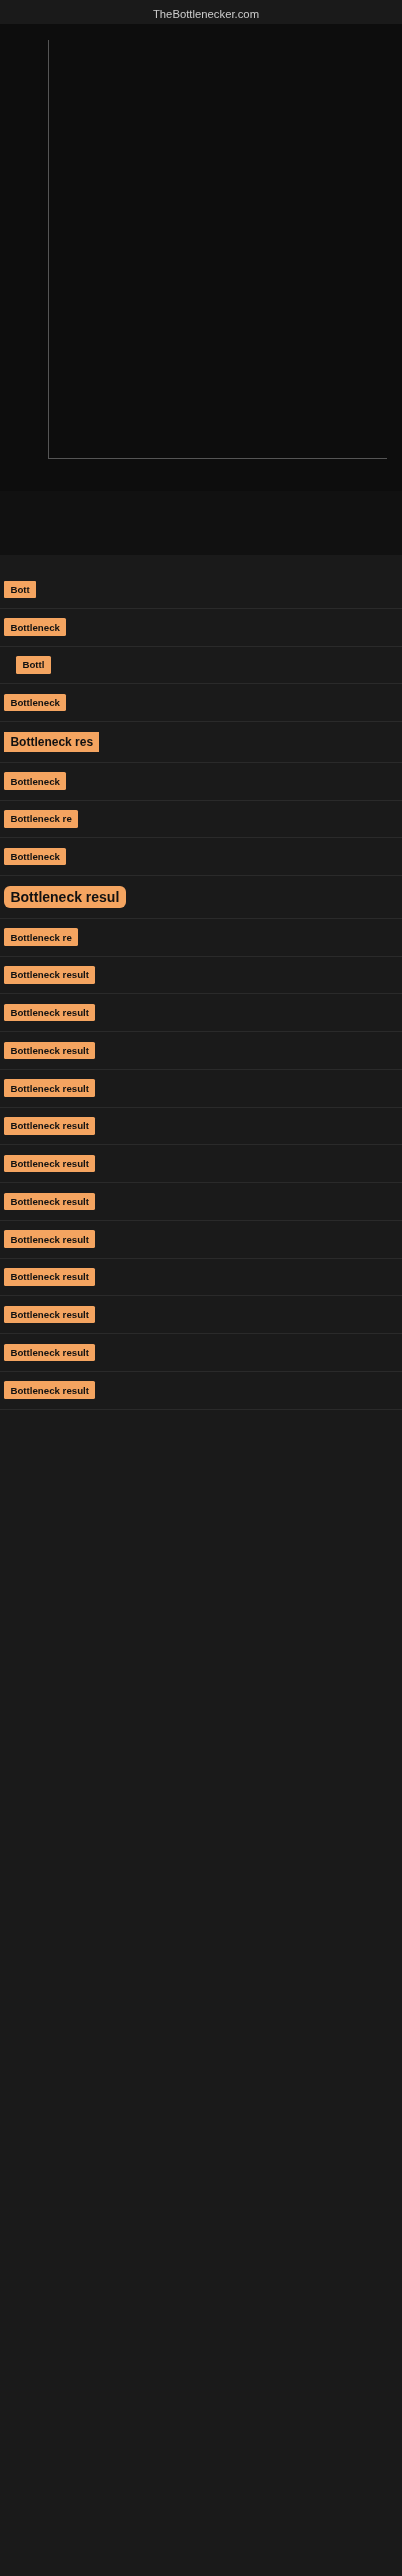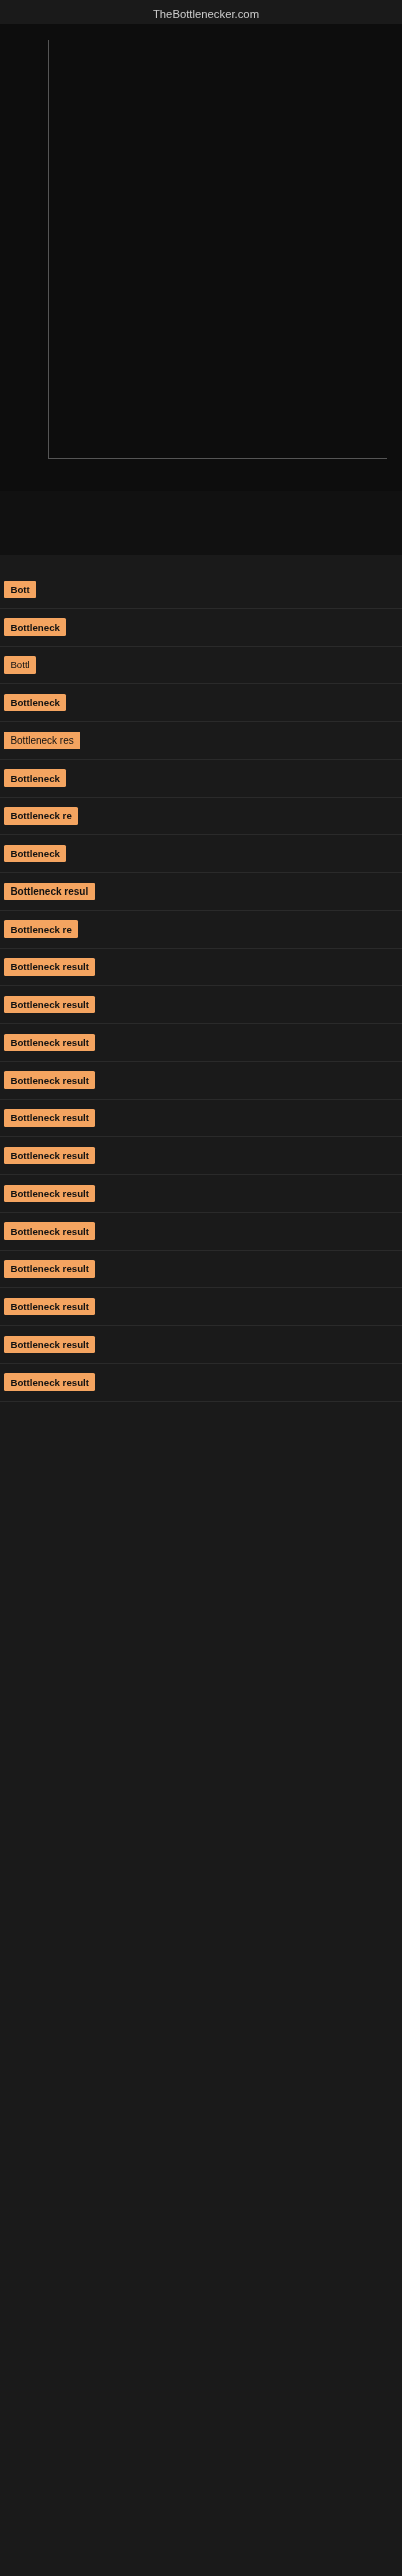--- a/index.html
+++ b/index.html
@@ -77,27 +77,27 @@
 
   <div class="axis-line-left"></div>
   <div class="axis-line-bottom"></div>
 </div>
 
 <div class="spacer-block"></div>
 
 <div class="results-section" id="results-container">
 <div class="result-item"><span style="background-color: rgb(244, 164, 96); color: rgb(17, 17, 17); padding: 3.2px 6.4px; font-size: 9.7px; font-weight: bold; border-radius: 1px; margin-left: 4px; display: inline-block; white-space: nowrap;">Bott</span></div>
     <div class="result-item"><span style="background-color: rgb(244, 164, 96); color: rgb(17, 17, 17); padding: 3.2px 6.4px; font-size: 9.7px; font-weight: bold; border-radius: 1.6px; margin-left: 4px; display: inline-block; white-space: nowrap;">Bottleneck</span></div>
-    <div class="result-item"><span style="background-color: rgb(244, 164, 96); color: rgb(17, 17, 17); padding: 3.2px 6.4px; font-size: 9.7px; font-weight: normal; border-radius: 1.6px; margin-left: 4px; display: inline-block; white-space: nowrap;">Bottl</span></div>
+    <div class="result-item"><span style="background-color: rgb(244, 164, 96); color: rgb(17, 17, 17); padding: 3.2px 6.4px; font-size: 9.7px; font-weight: bold; border-radius: 1.6px; margin-left: 16px; display: inline-block; white-space: nowrap;">Bottl</span></div>
     <div class="result-item"><span style="background-color: rgb(244, 164, 96); color: rgb(17, 17, 17); padding: 3.2px 6.4px; font-size: 9.7px; font-weight: bold; border-radius: 1.6px; margin-left: 4px; display: inline-block; white-space: nowrap;">Bottleneck</span></div>
-    <div class="result-item"><span style="background-color: rgb(244, 164, 96); color: rgb(17, 17, 17); padding: 3.2px 6.4px; font-size: 10px; font-weight: normal; border-radius: 0; margin-left: 4px; display: inline-block; white-space: nowrap;">Bottleneck res</span></div>
+    <div class="result-item"><span style="background-color: rgb(244, 164, 96); color: rgb(17, 17, 17); padding: 3.2px 6.4px; font-size: 12px; font-weight: bold; border-radius: 0; margin-left: 4px; display: inline-block; white-space: nowrap;">Bottleneck res</span></div>
     <div class="result-item"><span style="background-color: rgb(244, 164, 96); color: rgb(17, 17, 17); padding: 3.2px 6.4px; font-size: 9.7px; font-weight: bold; border-radius: 1.6px; margin-left: 4px; display: inline-block; white-space: nowrap;">Bottleneck</span></div>
     <div class="result-item"><span style="background-color: rgb(244, 164, 96); color: rgb(17, 17, 17); padding: 3.2px 6.4px; font-size: 9.7px; font-weight: bold; border-radius: 1.6px; margin-left: 4px; display: inline-block; white-space: nowrap;">Bottleneck re</span></div>
     <div class="result-item"><span style="background-color: rgb(244, 164, 96); color: rgb(17, 17, 17); padding: 3.2px 6.4px; font-size: 9.7px; font-weight: bold; border-radius: 1.6px; margin-left: 4px; display: inline-block; white-space: nowrap;">Bottleneck</span></div>
-    <div class="result-item"><span style="background-color: rgb(244, 164, 96); color: rgb(17, 17, 17); padding: 3.2px 6.4px; font-size: 10px; font-weight: bold; border-radius: 1px; margin-left: 4px; display: inline-block; white-space: nowrap;">Bottleneck resul</span></div>
+    <div class="result-item"><span style="background-color: rgb(244, 164, 96); color: rgb(17, 17, 17); padding: 3.2px 6.4px; font-size: 14px; font-weight: bold; border-radius: 6px; margin-left: 4px; display: inline-block; white-space: nowrap;">Bottleneck resul</span></div>
     <div class="result-item"><span style="background-color: rgb(244, 164, 96); color: rgb(17, 17, 17); padding: 3.2px 6.4px; font-size: 9.7px; font-weight: bold; border-radius: 1.6px; margin-left: 4px; display: inline-block; white-space: nowrap;">Bottleneck re</span></div>
     <div class="result-item"><span style="background-color: rgb(244, 164, 96); color: rgb(17, 17, 17); padding: 3.2px 6.4px; font-size: 9.7px; font-weight: bold; border-radius: 1.6px; margin-left: 4px; display: inline-block; white-space: nowrap;">Bottleneck result</span></div>
     <div class="result-item"><span style="background-color: rgb(244, 164, 96); color: rgb(17, 17, 17); padding: 3.2px 6.4px; font-size: 9.7px; font-weight: bold; border-radius: 1.6px; margin-left: 4px; display: inline-block; white-space: nowrap;">Bottleneck result</span></div>
     <div class="result-item"><span style="background-color: rgb(244, 164, 96); color: rgb(17, 17, 17); padding: 3.2px 6.4px; font-size: 9.7px; font-weight: bold; border-radius: 1.6px; margin-left: 4px; display: inline-block; white-space: nowrap;">Bottleneck result</span></div>
     <div class="result-item"><span style="background-color: rgb(244, 164, 96); color: rgb(17, 17, 17); padding: 3.2px 6.4px; font-size: 9.7px; font-weight: bold; border-radius: 1.6px; margin-left: 4px; display: inline-block; white-space: nowrap;">Bottleneck result</span></div>
     <div class="result-item"><span style="background-color: rgb(244, 164, 96); color: rgb(17, 17, 17); padding: 3.2px 6.4px; font-size: 9.7px; font-weight: bold; border-radius: 1.6px; margin-left: 4px; display: inline-block; white-space: nowrap;">Bottleneck result</span></div>
     <div class="result-item"><span style="background-color: rgb(244, 164, 96); color: rgb(17, 17, 17); padding: 3.2px 6.4px; font-size: 9.7px; font-weight: bold; border-radius: 1.6px; margin-left: 4px; display: inline-block; white-space: nowrap;">Bottleneck result</span></div>
     <div class="result-item"><span style="background-color: rgb(244, 164, 96); color: rgb(17, 17, 17); padding: 3.2px 6.4px; font-size: 9.7px; font-weight: bold; border-radius: 1.6px; margin-left: 4px; display: inline-block; white-space: nowrap;">Bottleneck result</span></div>
     <div class="result-item"><span style="background-color: rgb(244, 164, 96); color: rgb(17, 17, 17); padding: 3.2px 6.4px; font-size: 9.7px; font-weight: bold; border-radius: 1.6px; margin-left: 4px; display: inline-block; white-space: nowrap;">Bottleneck result</span></div>
     <div class="result-item"><span style="background-color: rgb(244, 164, 96); color: rgb(17, 17, 17); padding: 3.2px 6.4px; font-size: 9.7px; font-weight: bold; border-radius: 1.6px; margin-left: 4px; display: inline-block; white-space: nowrap;">Bottleneck result</span></div>

